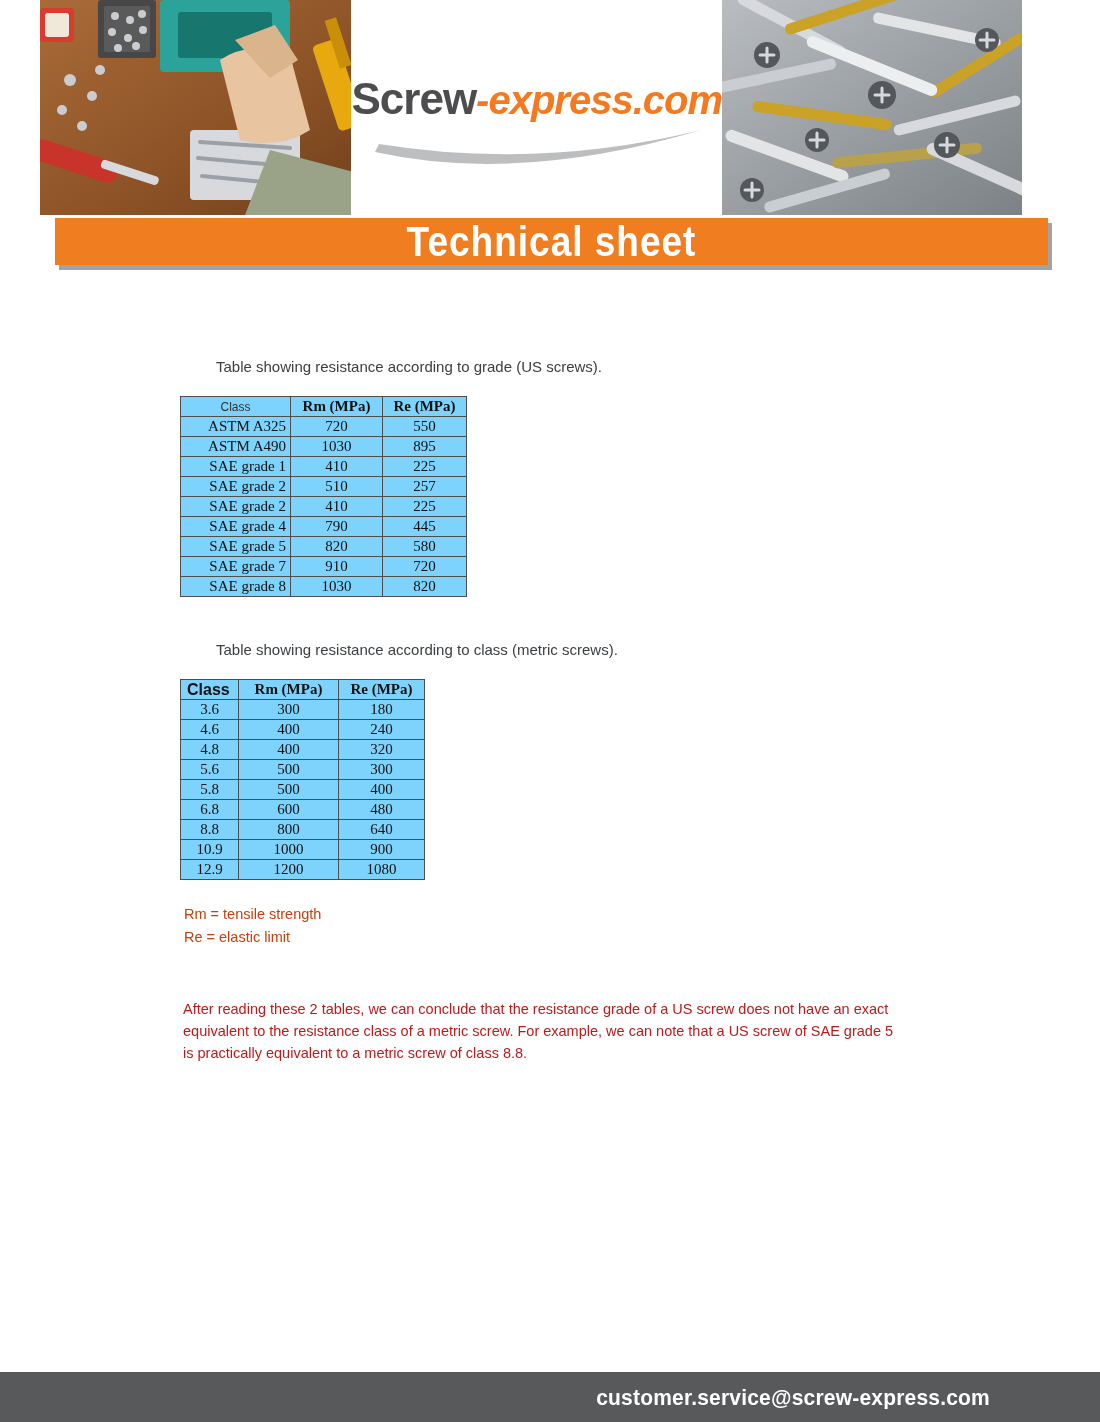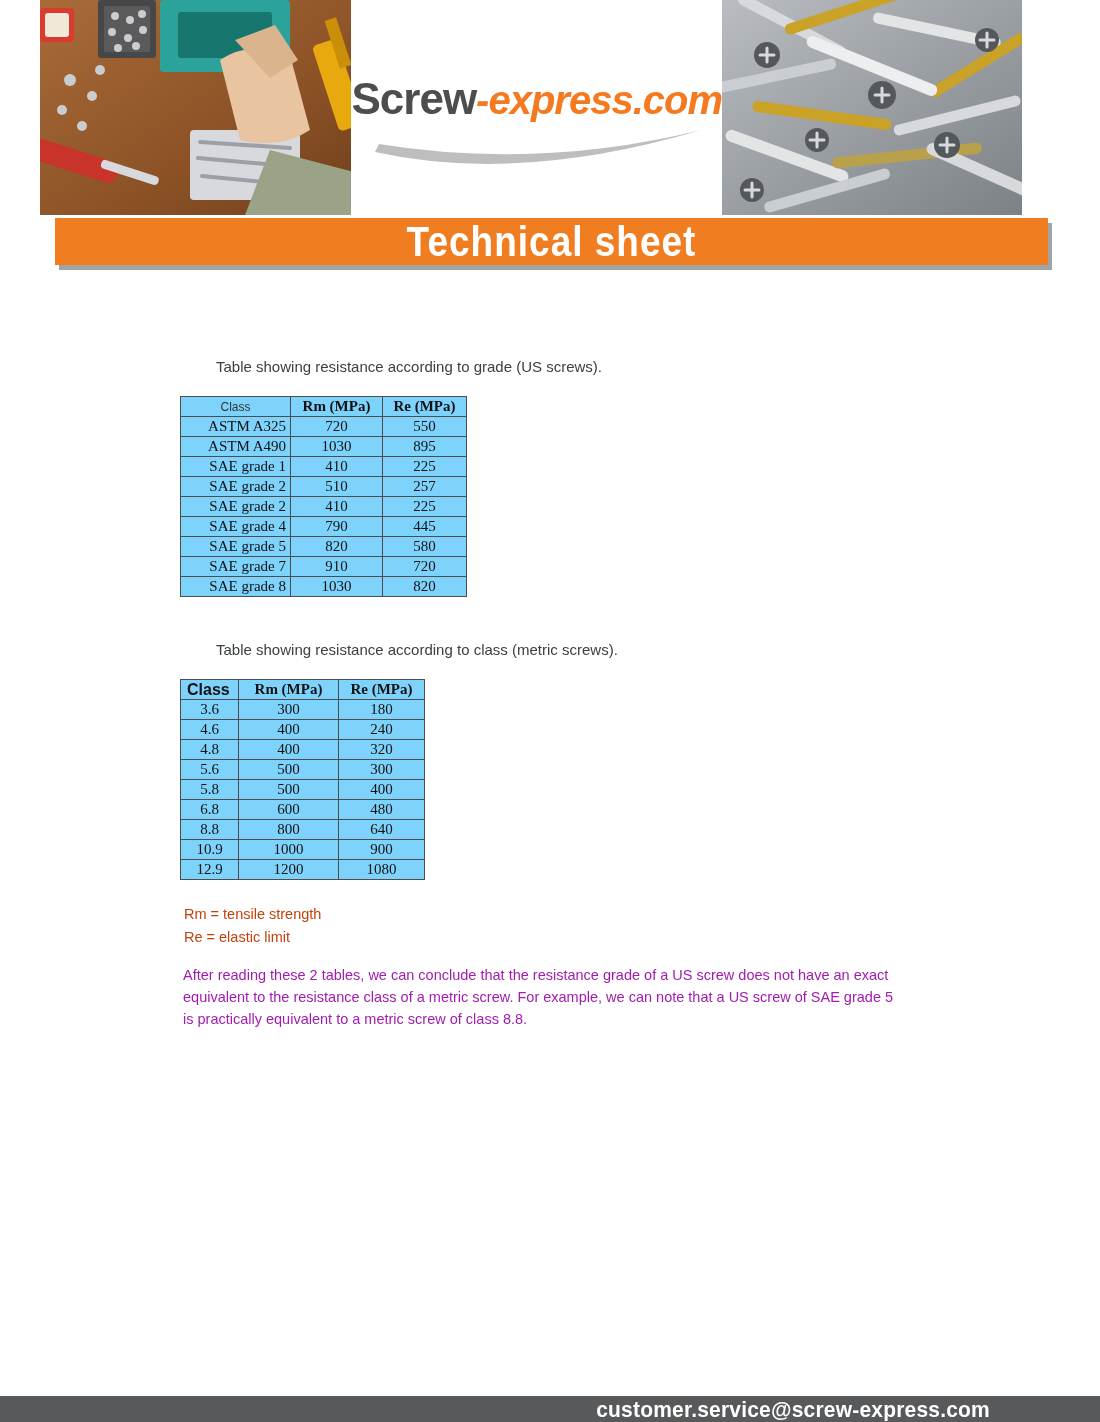--- a/index.html
+++ b/index.html
@@ -45,24 +45,24 @@
   table.metric { top:679px; left:180px; }
   table.metric .col-class { width:58px; }
   table.metric .col-rm { width:100px; }
   table.metric .col-re { width:86px; }
   table.metric th.th-class-big { font-family:"Liberation Sans", sans-serif; font-size:16px; font-weight:700; text-align:left; padding-left:6px; color:#111111; }
 
   .legend { position:absolute; left:184px; font-size:14.5px; color:#c2410c; }
   .legend-rm { top:906px; }
   .legend-re { top:929px; }
 
-  .conclusion { position:absolute; left:183px; top:965px; width:712px; font-size:14.5px; line-height:1.5; color:#a21caf; }
+  .conclusion { position:absolute; left:183px; top:999px; width:712px; font-size:14.5px; line-height:1.5; color:#b91c1c; }
 
   
-  .footer { position:absolute; left:0; bottom:0; width:1100px; height:26px; background:#58595b;
+  .footer { position:absolute; left:0; bottom:0; width:1100px; height:50px; background:#58595b;
             display:flex; align-items:center; justify-content:flex-end; padding-right:110px; }
   .footer span { color:#ffffff; font-size:21px; font-weight:700; letter-spacing:0.2px;
                  display:inline-block; transform:scaleY(1.08); }
 </style>
 </head>
 <body>
 
 <div class="page">
 
   <header class="header">

